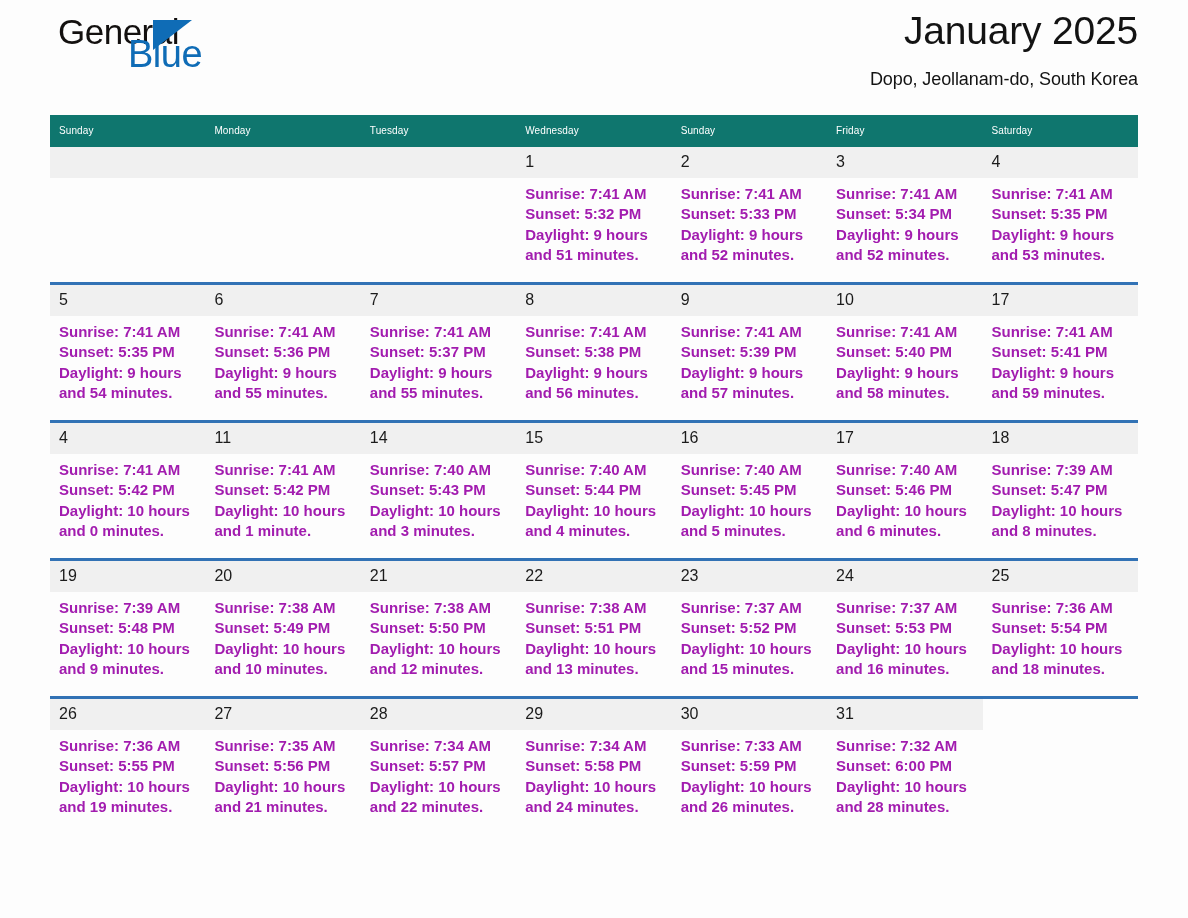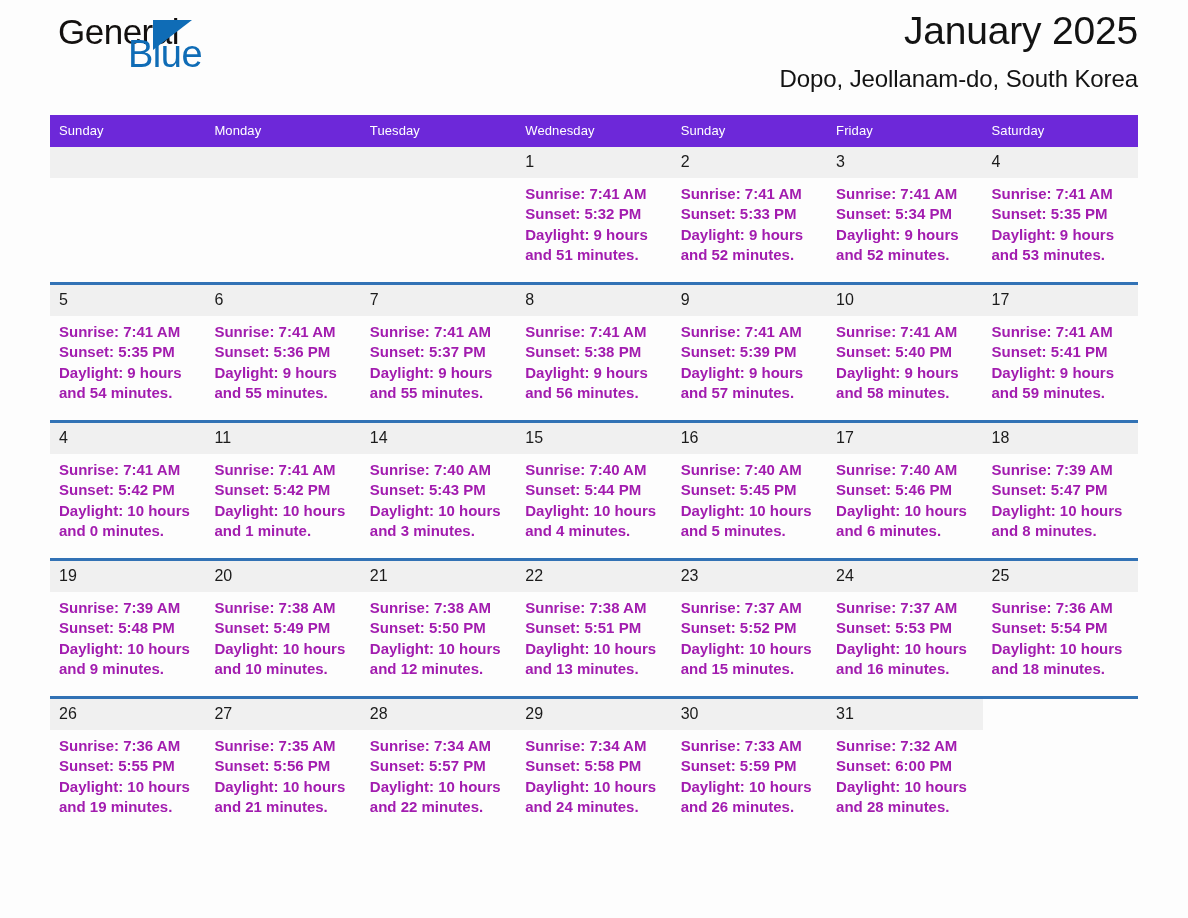--- a/index.html
+++ b/index.html
@@ -71,41 +71,41 @@
   }
   .cal-title {
     font-size: 39px;
     font-weight: normal;
     line-height: 50px;
     color: #131313;
     margin: 0;
     letter-spacing: -0.2px;
   }
   .cal-subtitle {
-    font-size: 24px;
+    font-size: 18px;
     font-weight: normal;
     line-height: 34px;
     color: #131313;
     margin: 6px 0 0 0;
     letter-spacing: -0.1px;
   }
 
   
   .calendar {
     width: 1088px;
     border-collapse: collapse;
     table-layout: fixed;
   }
   .calendar col { width: 155.43px; }
 
   thead th {
-    background: #6d28d9;
+    background: #0f766e;
     color: #ffffff;
     font-weight: normal;
-    font-size: 13px;
+    font-size: 10px;
     text-align: left;
     padding: 7px 0 8px 9px;
     height: 17px;
     letter-spacing: 0.1px;
   }
 
   tbody tr.week > td {
     vertical-align: top;
     padding: 0;
     border-top: 3px solid #3272b5;

